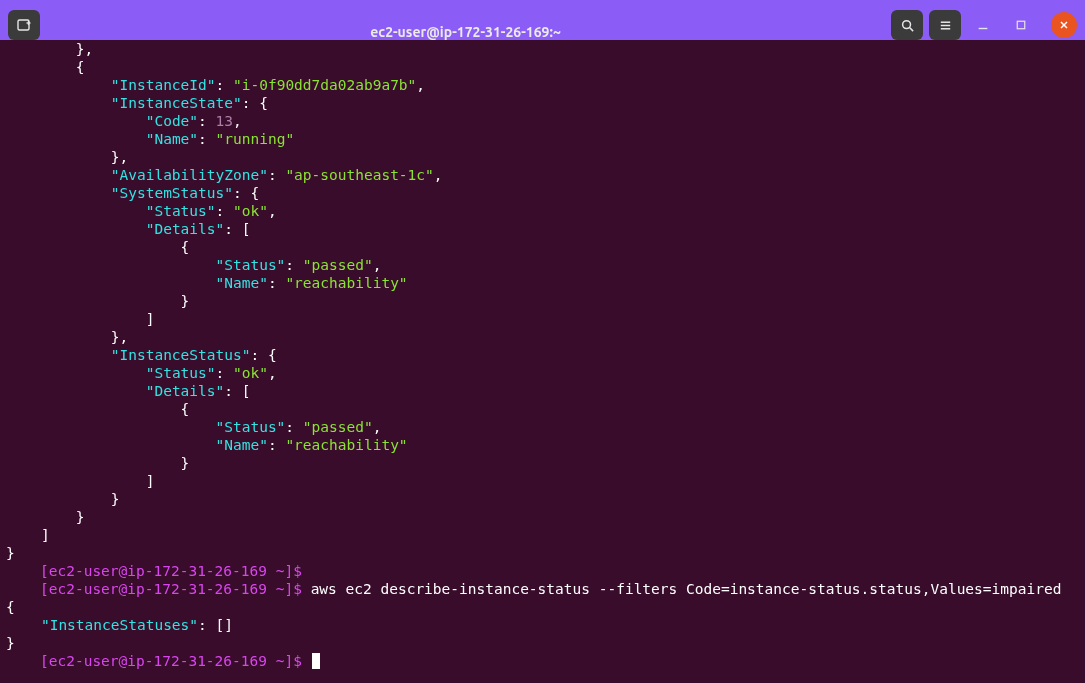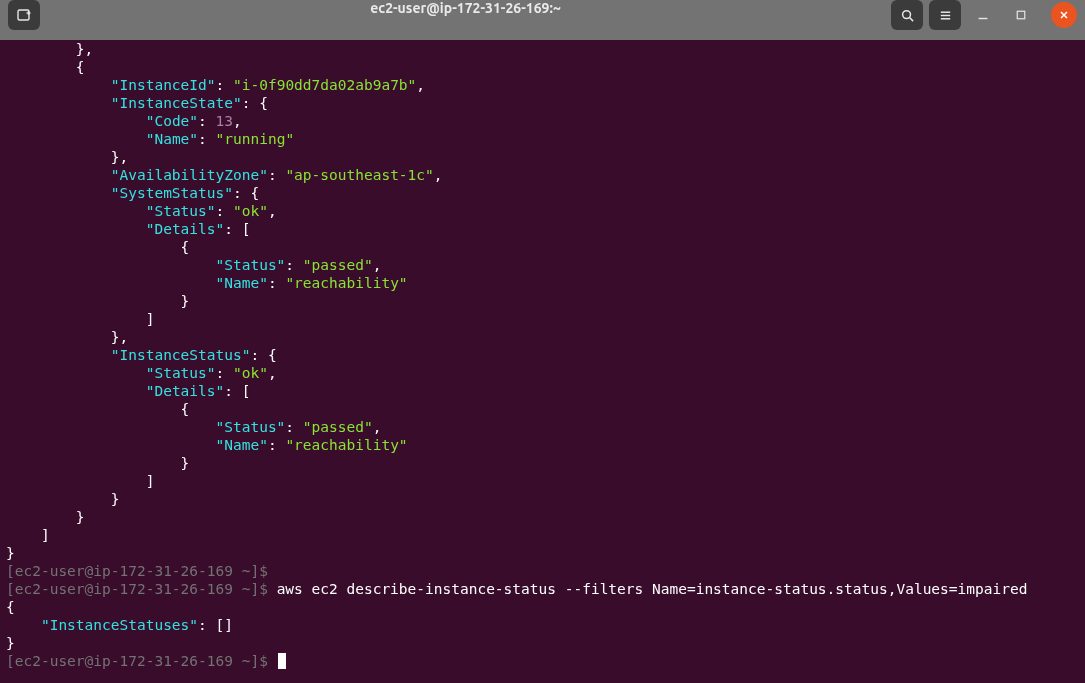--- a/index.html
+++ b/index.html
@@ -2,23 +2,23 @@
 <html><head>
 <meta charset="utf-8">
 <style>
   * { margin: 0; padding: 0; box-sizing: border-box; }
   html, body { width: 1085px; height: 683px; overflow: hidden; font-family: "Ubuntu Mono", "DejaVu Sans Mono", Consolas, monospace; }
   body { background: #380c2a; }
 
   
   .titlebar {
     height: 40px;
-    background: #737373;
+    background: #8b5cf6;
     display: flex;
-    align-items: flex-start;
+    align-items: flex-end;
     padding: 0 8px;
     color: #dcdcdc;
     font-family: Ubuntu, "Segoe UI", sans-serif;
     font-size: 14px;
   }
   .titlebar .left-group, .titlebar .right-group {
     display: flex;
     align-items: center;
     gap: 6px;
   }
@@ -57,21 +57,21 @@
     font-size: 14.5px;
     line-height: 18px;
     padding: 0 6px 2px 6px;
     white-space: pre;
     overflow: hidden;
   }
   .key   { color: #34e2e2; }   
   .str   { color: #8ae234; }   
   .num   { color: #ad7fa8; }   
   .punct { color: #ffffff; }
-  .prompt{ color: #737373; }
+  .prompt{ color: #d946ef; margin-left: 34px; }
   .cmd   { color: #ffffff; }
 
   .cursor {
     display: inline-block;
     width: 8px; height: 16px;
     background: #ffffff;
     vertical-align: text-bottom;
     margin-left: 1px;
   }
 </style>
@@ -145,17 +145,17 @@
 <span class="punct">                    {</span>
                         <span class="key">"Status"</span><span class="punct">: </span><span class="str">"passed"</span><span class="punct">,</span>
                         <span class="key">"Name"</span><span class="punct">: </span><span class="str">"reachability"</span>
 <span class="punct">                    }</span>
 <span class="punct">                ]</span>
 <span class="punct">            }</span>
 <span class="punct">        }</span>
 <span class="punct">    ]</span>
 <span class="punct">}</span>
 <span class="prompt">[ec2-user@ip-172-31-26-169 ~]$ </span>
-<span class="prompt">[ec2-user@ip-172-31-26-169 ~]$ </span><span class="cmd">aws ec2 describe-instance-status --filters Name=instance-status.status,Values=impaired</span>
+<span class="prompt">[ec2-user@ip-172-31-26-169 ~]$ </span><span class="cmd">aws ec2 describe-instance-status --filters Code=instance-status.status,Values=impaired</span>
 <span class="punct">{</span>
     <span class="key">"InstanceStatuses"</span><span class="punct">: []</span>
 <span class="punct">}</span>
 <span class="prompt">[ec2-user@ip-172-31-26-169 ~]$ </span><span class="cursor"></span></pre>
 
 </body></html>

